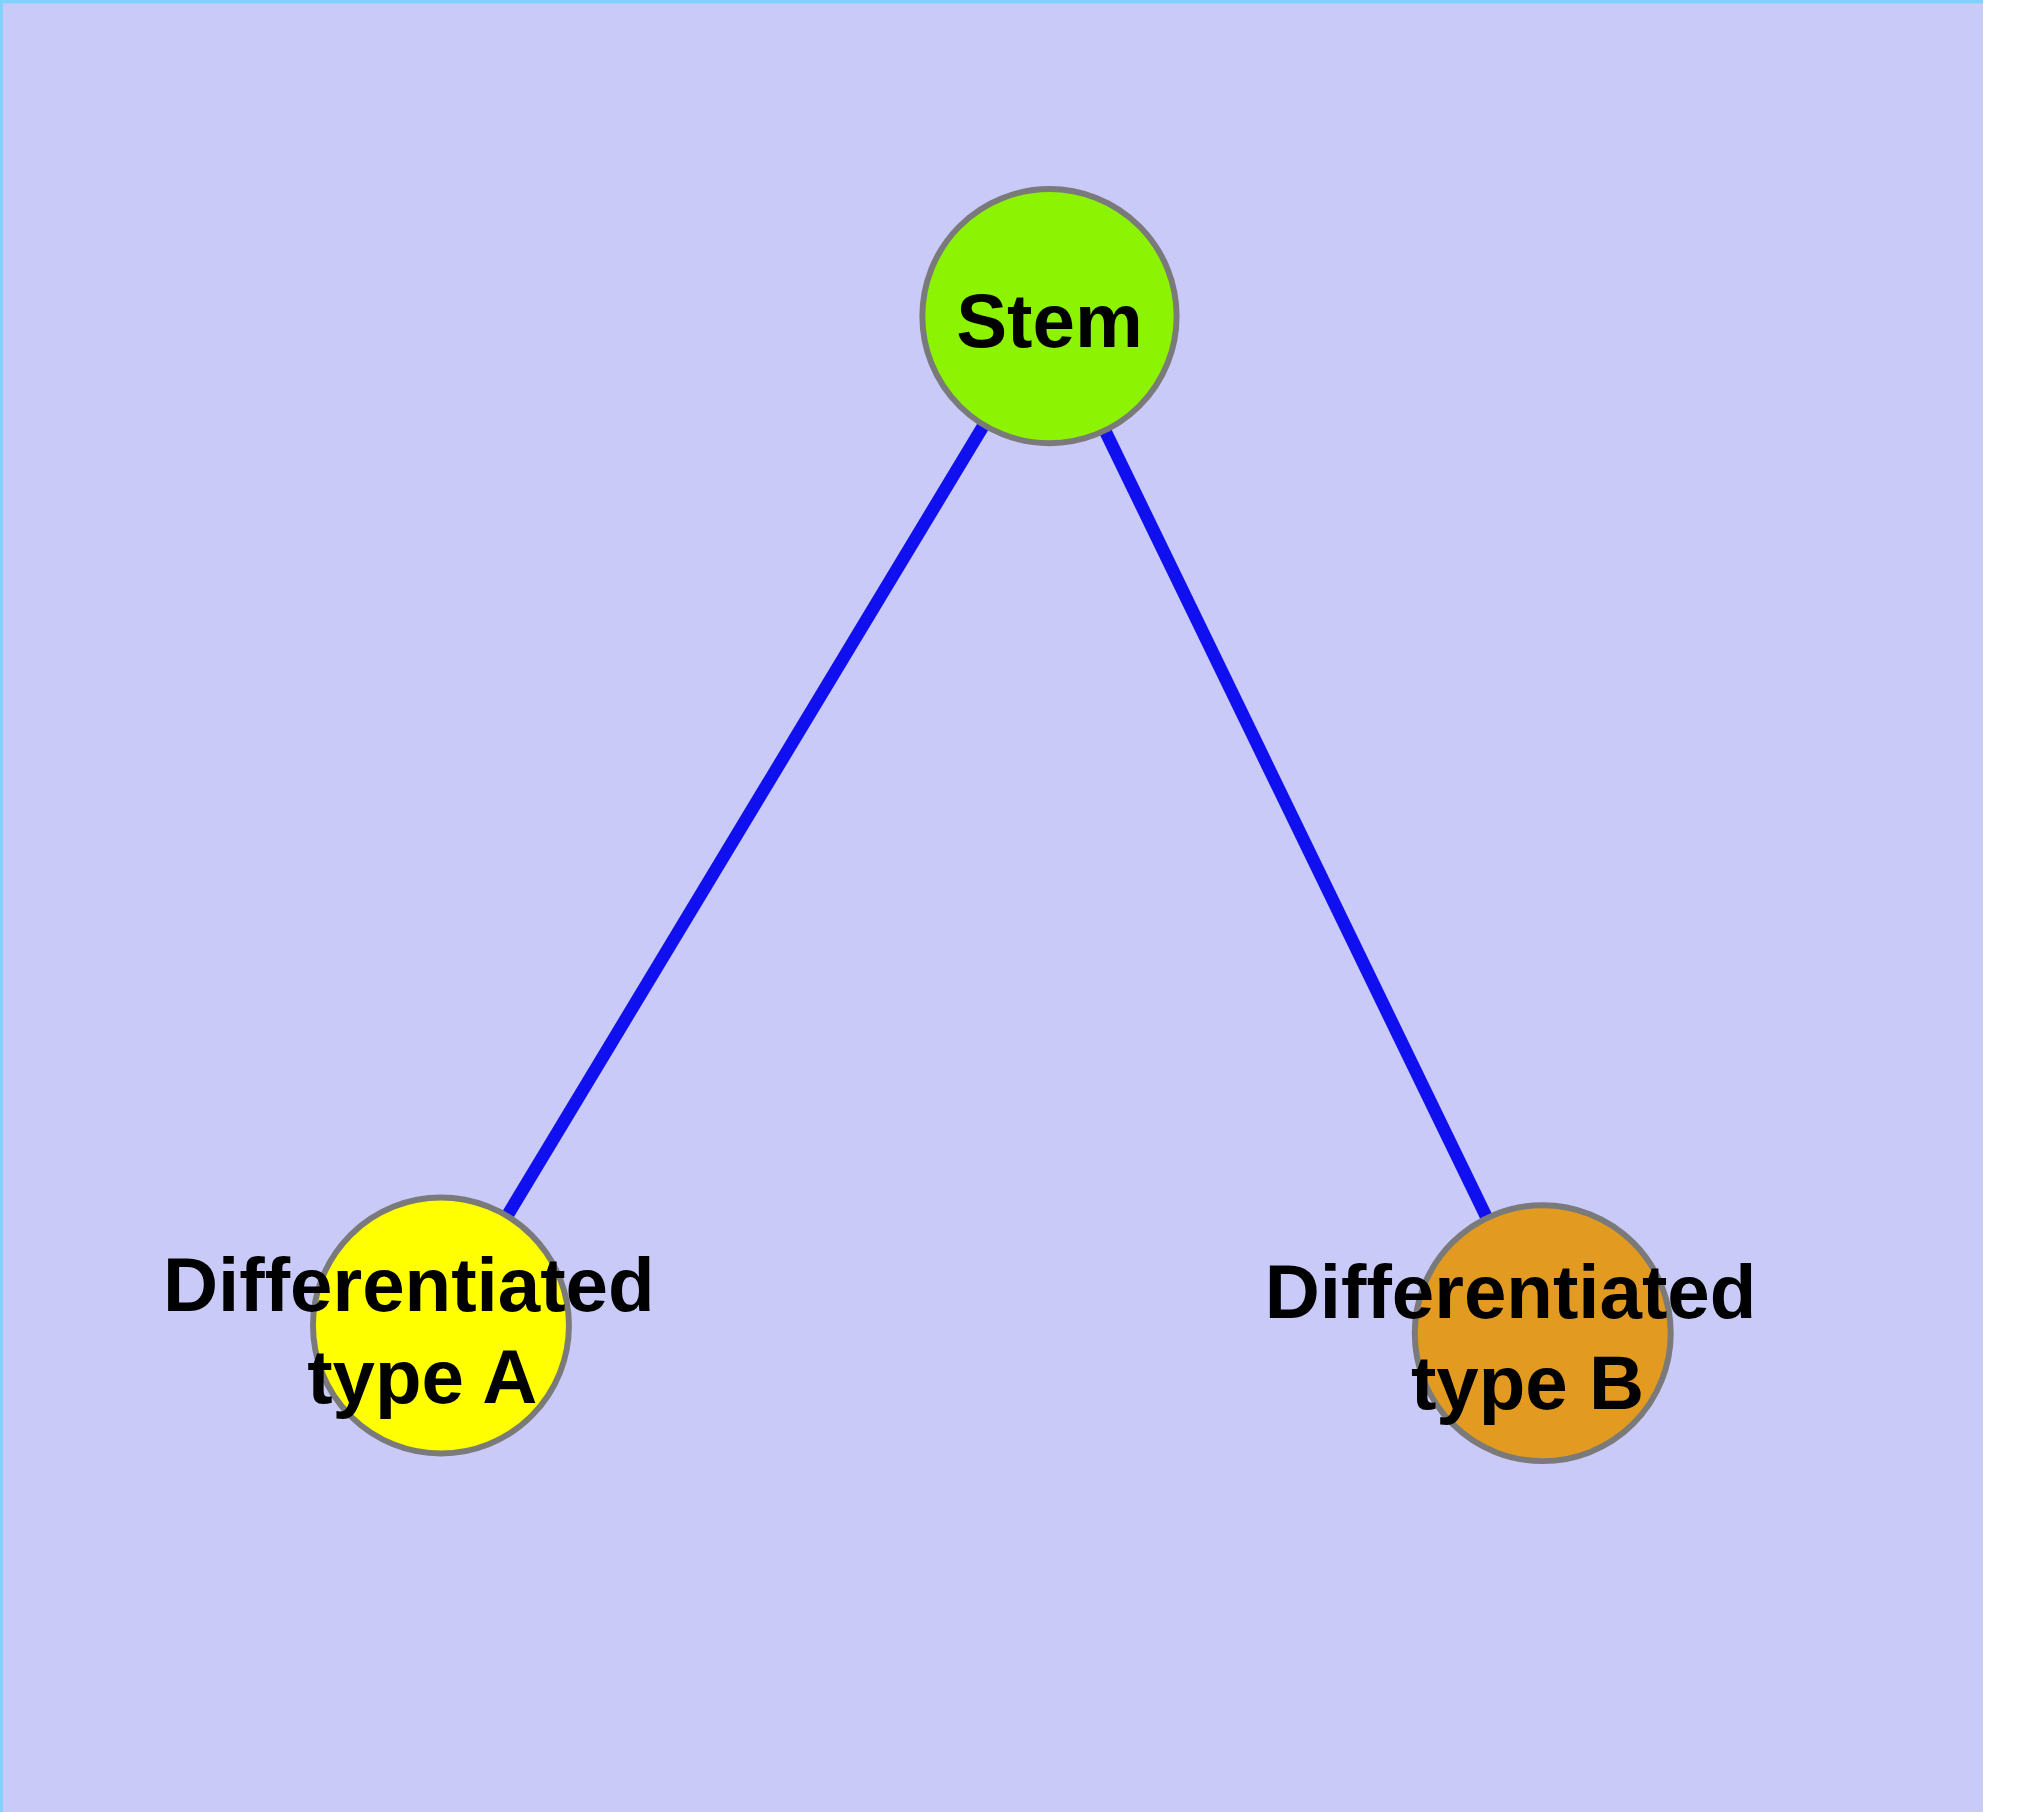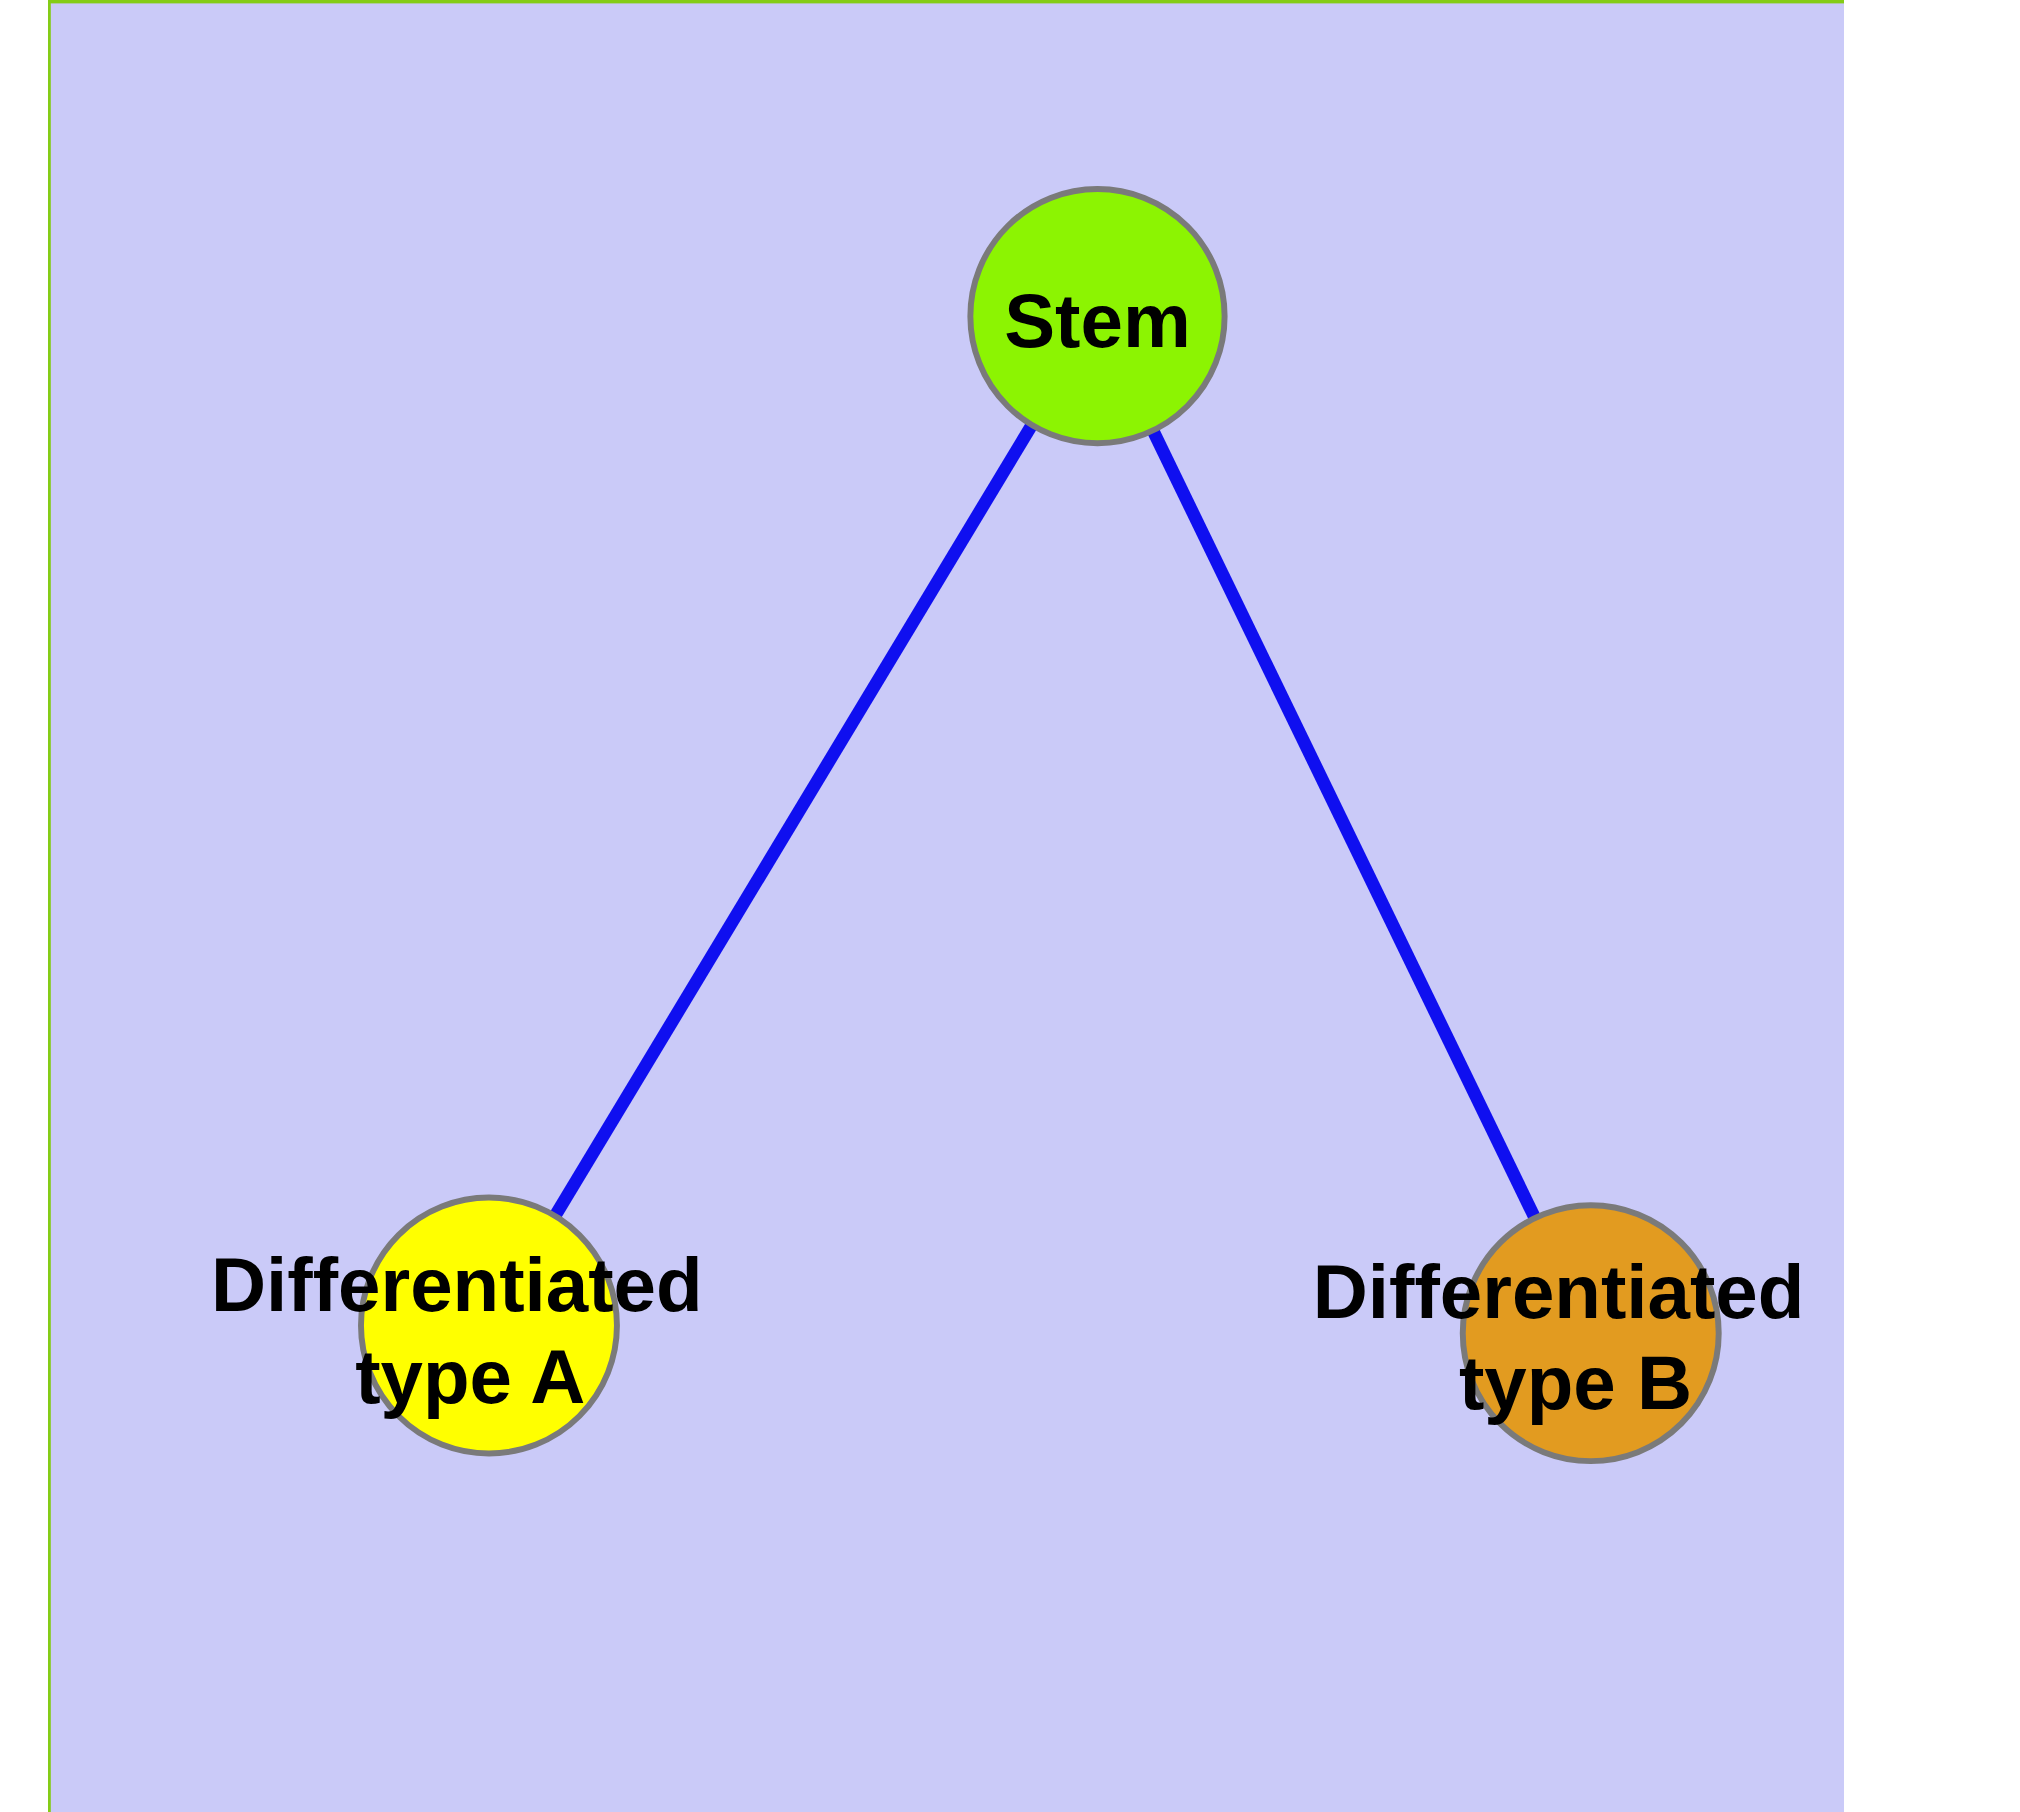--- a/index.html
+++ b/index.html
@@ -2,26 +2,25 @@
 <html style="font-size:13.6px"><head>
 <meta charset="utf-8">
 <style>
   html, body {
     margin: 0;
     padding: 0;
     background: #ffffff;
   }
   .stage {
     position: relative;
-    width: 1796px;
+    width: 1983px;
     height: 1812px;
-    background: #84cc16;
+    background: #7dd3fc;
     overflow: hidden;
     font-family: "Liberation Sans", "DejaVu Sans", sans-serif;
-    margin-left: 48px;
   }
   svg.graph {
     display: block;
     width: 2021px;
     height: 1812px;
   }
   .edge {
     stroke-width: 15;
     stroke-linecap: butt;
     fill: none;

